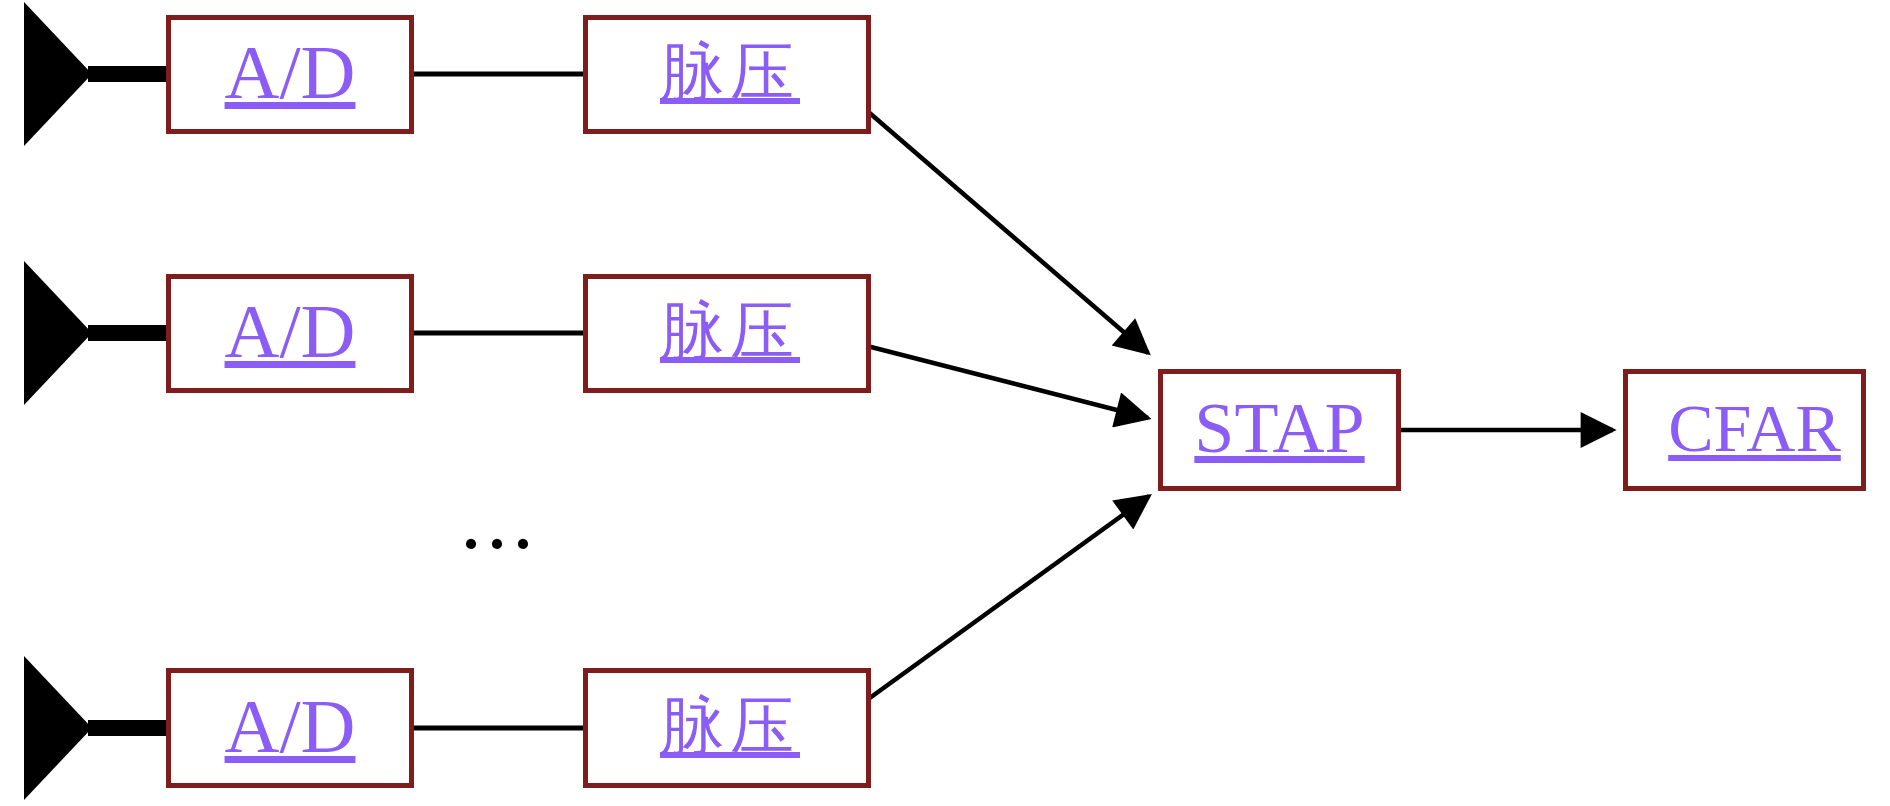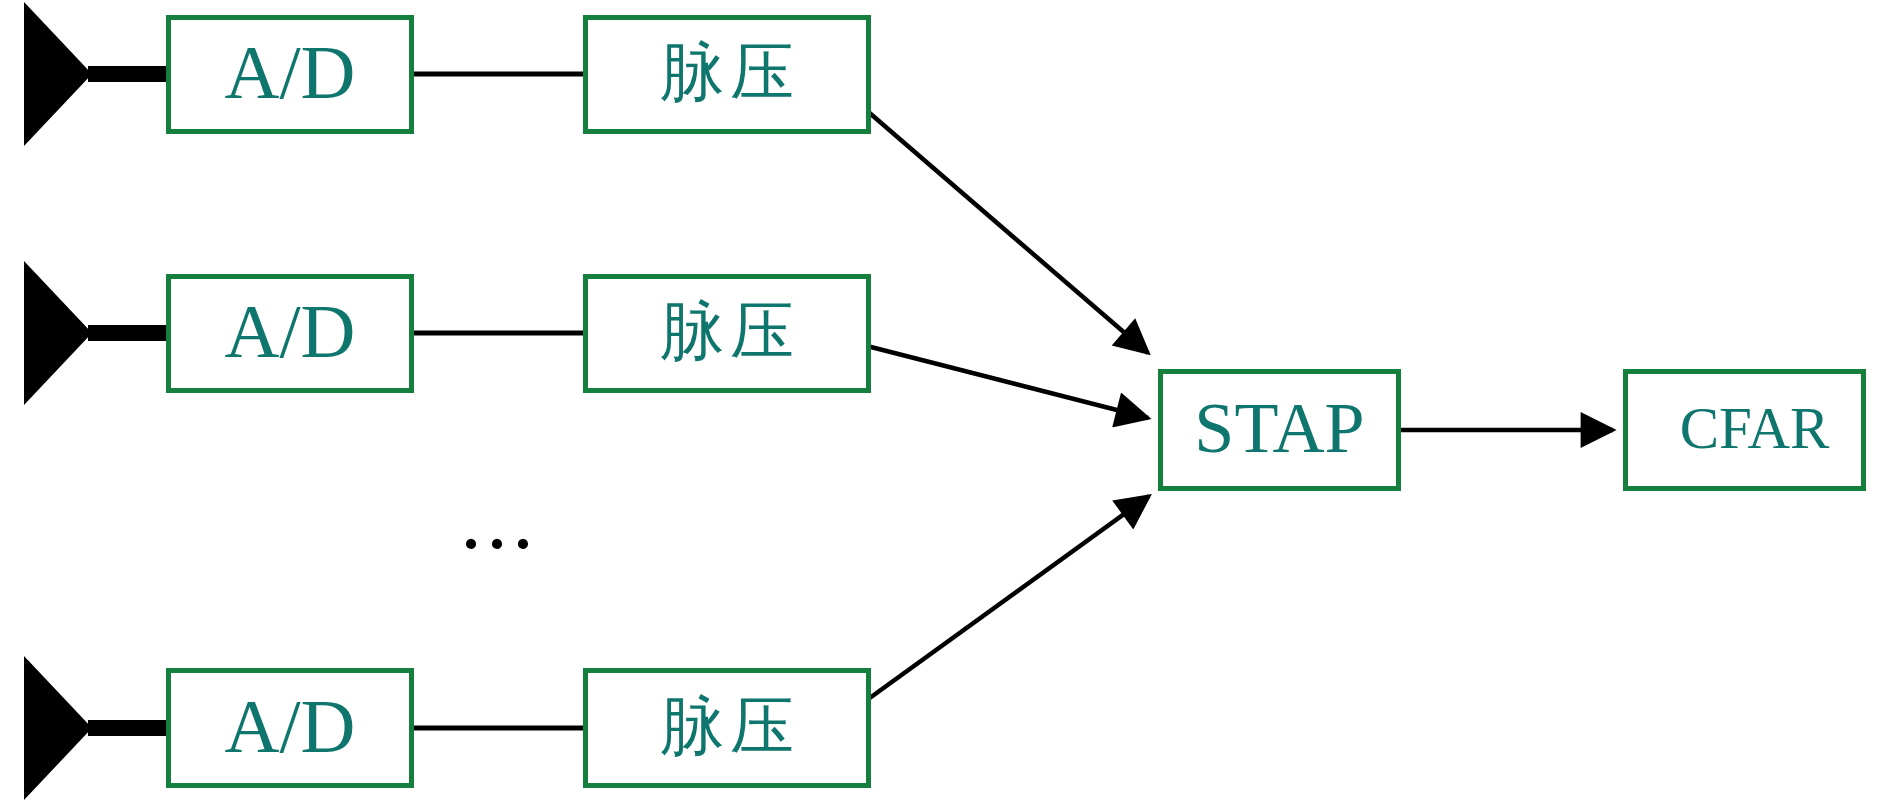--- a/index.html
+++ b/index.html
@@ -18,34 +18,35 @@
   #connector-layer {
     position: absolute;
     left: 0;
     top: 0;
     width: 1890px;
     height: 806px;
   }
   .box {
     position: absolute;
     box-sizing: border-box;
-    border: 5px solid #15803d;
+    border: 5px solid #7f1d1d;
     background: #ffffff;
     display: flex;
     align-items: center;
     justify-content: center;
-    color: #0f766e;
+    color: #8b5cf6;
+    text-decoration: underline;
   }
   .adc-box   { left: 166px; width: 248px; height: 119px; font-size: 76px; }
   .pc-box    { left: 583px; width: 288px; height: 119px; font-size: 64px; letter-spacing: 6px; }
   #adc-1, #pc-1 { top: 15px; }
   #adc-2, #pc-2 { top: 274px; }
   #adc-3, #pc-3 { top: 668px; height: 120px; }
   #stap-box  { left: 1158px; top: 369px; width: 243px; height: 122px; font-size: 72px; align-items: center; }
-  #cfar-box  { left: 1623px; top: 369px; width: 243px; height: 122px; font-size: 59px; padding-left: 20px; }
+  #cfar-box  { left: 1623px; top: 369px; width: 243px; height: 122px; font-size: 68px; padding-left: 20px; }
   .box .label { display: block; transform: translateY(-2px); }
   .pc-box .label { letter-spacing: 6px; margin-right: -6px; }
   #ellipsis {
     position: absolute;
     left: 458px;
     top: 482px;
     font-size: 78px;
     line-height: 1;
     color: #000000;
     font-family: "DejaVu Serif", serif;

